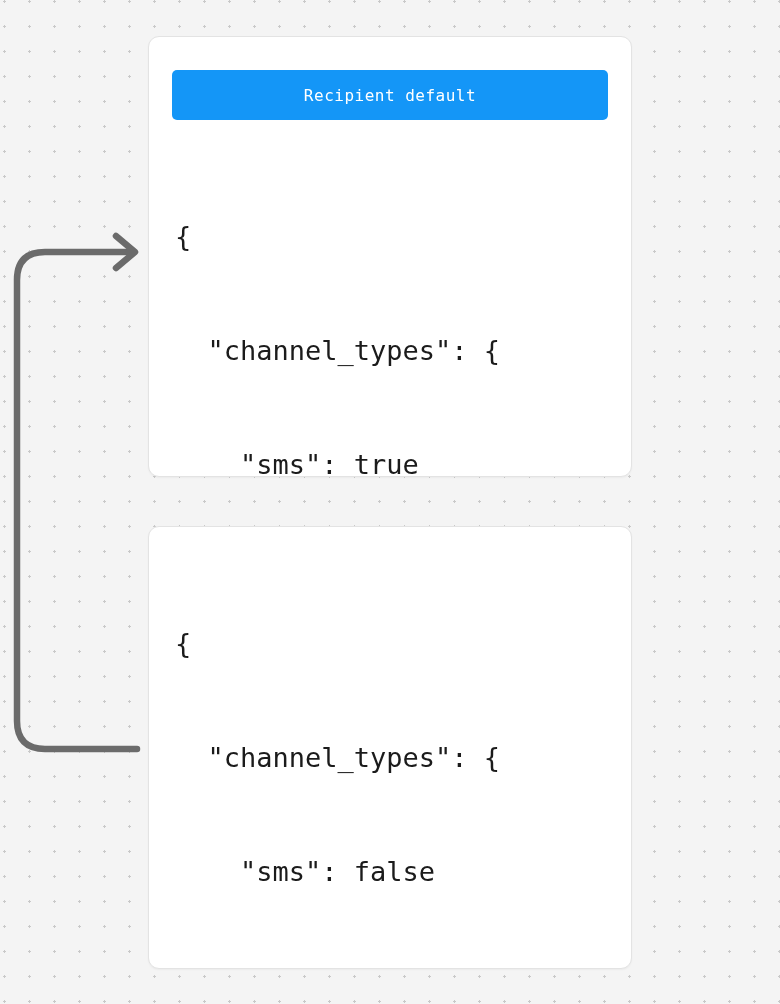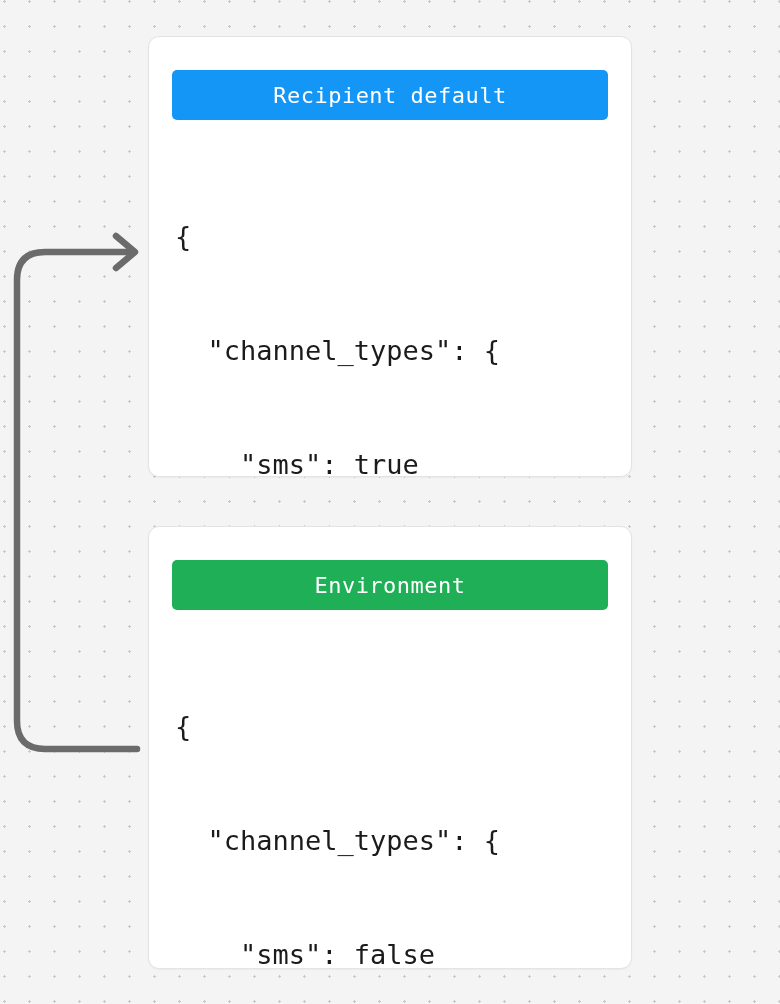--- a/index.html
+++ b/index.html
@@ -56,21 +56,21 @@
 
   .card-header {
     margin: 33px 23px 0 23px;
     height: 50px;
     border-radius: 5px;
     display: flex;
     align-items: center;
     justify-content: center;
     color: #ffffff;
     font-family: "DejaVu Sans Mono", "Liberation Mono", monospace;
-    font-size: 22px;
+    font-size: 16px;
     letter-spacing: 0.5px;
     user-select: none;
   }
   .header-blue  { background: #1496f7; }
   .header-green { background: #1faf56; }
 
   .card-body {
     margin: 22px 0 0 26px;
     font-family: "DejaVu Sans Mono", "Liberation Mono", monospace;
     font-size: 27px;
@@ -105,23 +105,20 @@
       <span class="json-line">    "sms": true</span>
       <span class="json-line">  },</span>
       <span class="json-line hl">  "categories": {</span>
       <span class="json-line hl">    "collaboration": true</span>
       <span class="json-line hl">  }</span>
       
     </div>
   </div>
 
   <div class="card" id="card-environment">
-    <div class="card-header header-green">
-      <span>Environment</span>
-    </div>
     <div class="card-body">
       <span class="json-line">{</span>
       <span class="json-line">  "channel_types": {</span>
       <span class="json-line">    "sms": false</span>
       
       
       
       
       
     </div>

